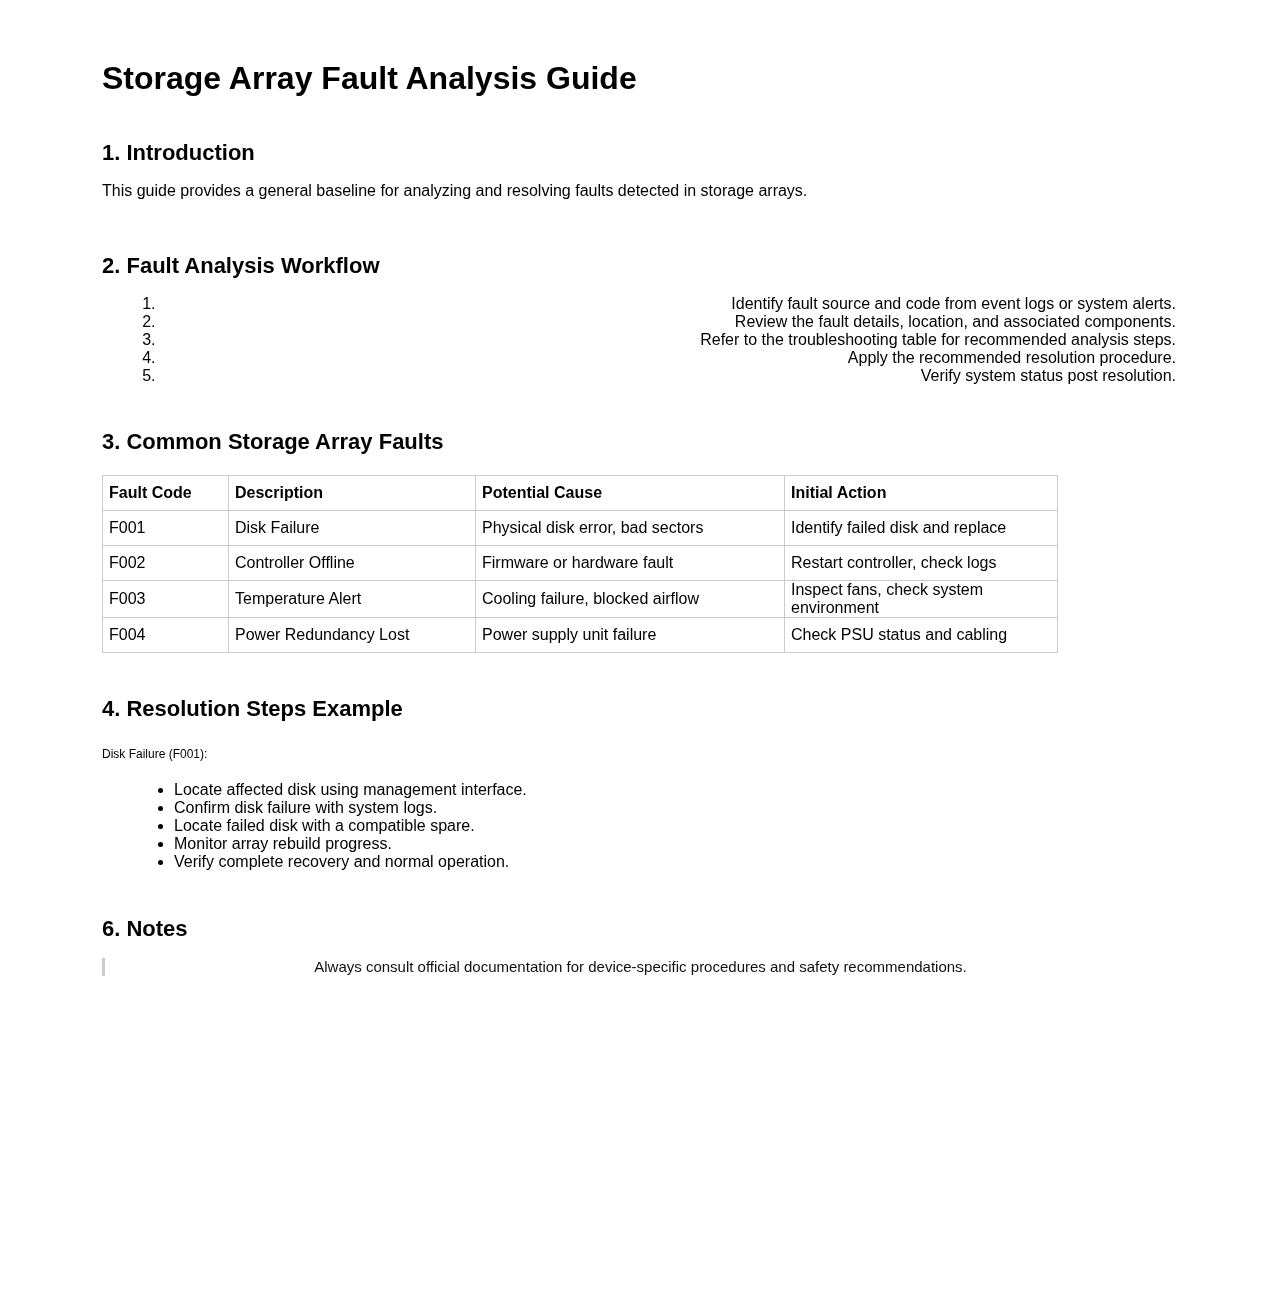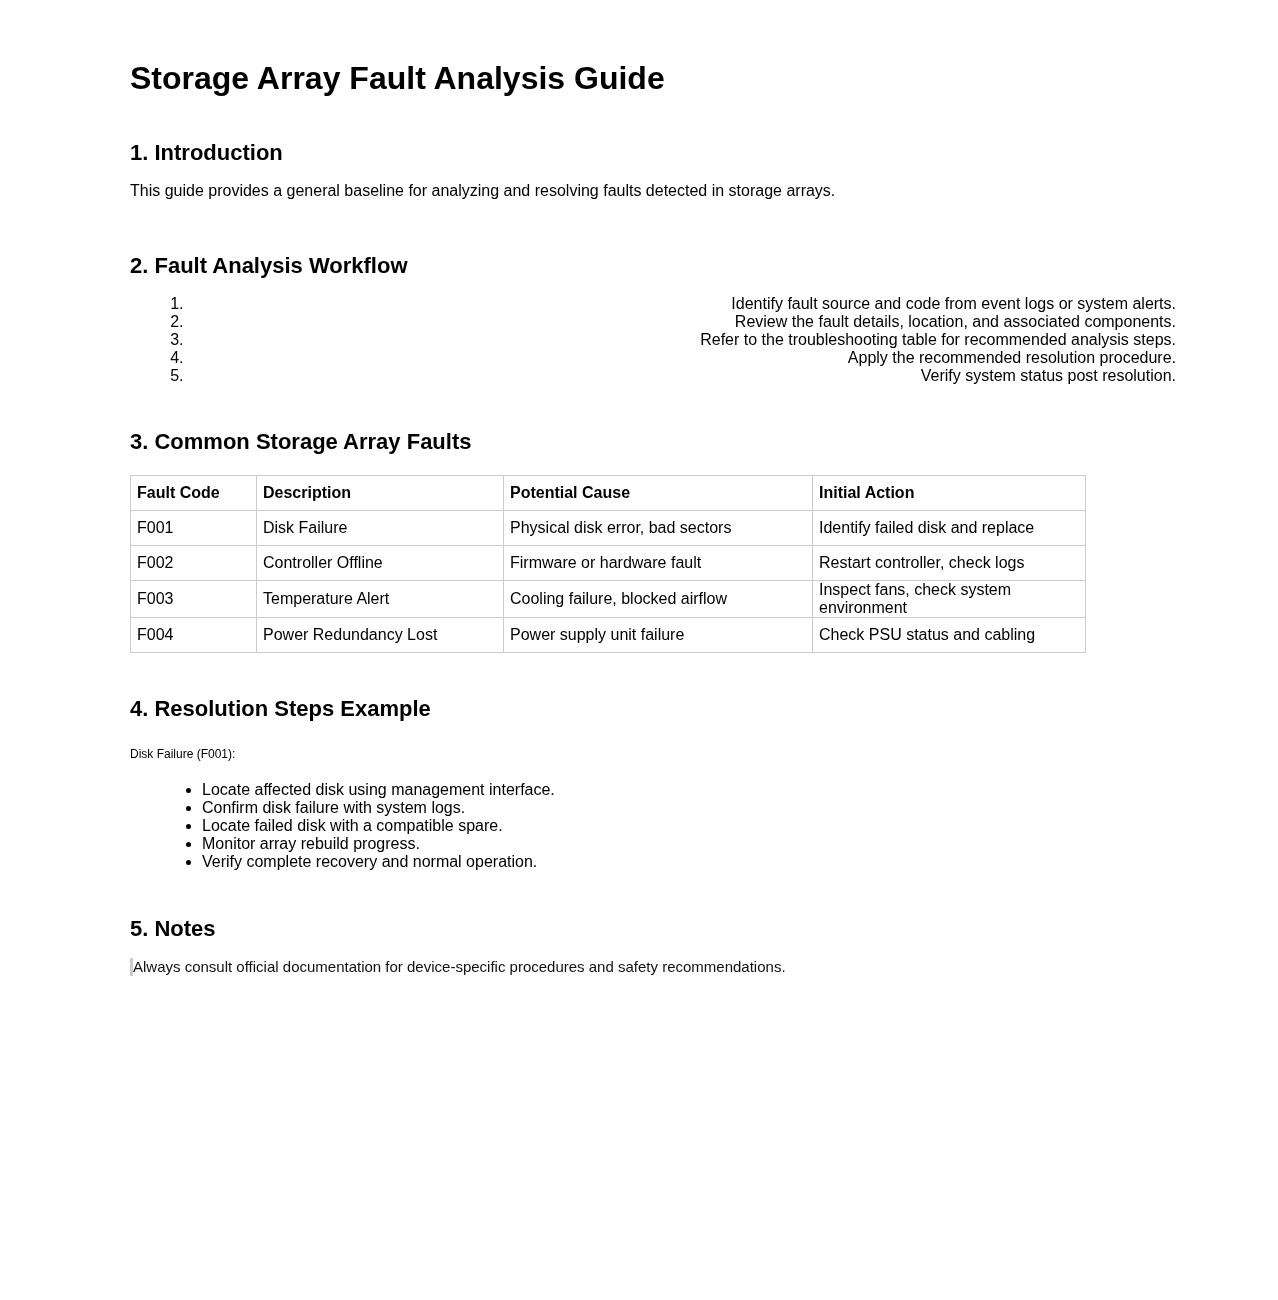--- a/index.html
+++ b/index.html
@@ -3,21 +3,21 @@
   <meta charset="utf-8">
   <style>
     html, body { margin: 0; padding: 0; background: #ffffff; }
     body {
       width: 1278px; height: 1300px;
       font-family: "Liberation Sans", sans-serif;
       color: #000;
       font-size: 16px;
       line-height: 18px;
     }
-    .page { padding: 0 102px; position: relative; margin-left: 28px; }
+    .page { padding: 0 102px; position: relative; }
     h1 {
       font-size: 32px; line-height: 37px; font-weight: bold;
       margin: 0; padding-top: 60px; height: 37px;
     }
     h2 {
       font-size: 22px; line-height: 26px; font-weight: bold;
       margin: 0;
     }
     h3 {
       font-size: 12px; line-height: 20px; font-weight: normal; margin: 0;
@@ -50,20 +50,21 @@
     .res-sub { margin-top: 22px; }
     ul.steps { margin: 17px 0 0 0; padding-left: 72px; }
     ul.steps li { line-height: 18px; }
     .notes-h { margin-top: 45px; }
     blockquote {
       margin: 16px 0 0 0;
       border-left: 3px solid #cccccc;
       font-size: 15px;
       line-height: 18px;
       color: #111;
+      text-align: center;
     }
   </style>
 </head>
 <body>
 
 <div class="page">
   <h1>Storage Array Fault Analysis Guide</h1>
 
   <h2 class="intro-h">1. Introduction</h2>
   <p class="intro-p">This guide provides a general baseline for analyzing and resolving faults detected in storage arrays.</p>
@@ -118,15 +119,15 @@
   <h2 class="res-h">4. Resolution Steps Example</h2>
   <h3 class="res-sub">Disk Failure (F001):</h3>
   <ul class="steps">
     <li>Locate affected disk using management interface.</li>
     <li>Confirm disk failure with system logs.</li>
     <li>Locate failed disk with a compatible spare.</li>
     <li>Monitor array rebuild progress.</li>
     <li>Verify complete recovery and normal operation.</li>
   </ul>
 
-  <h2 class="notes-h">5. Notes</h2>
+  <h2 class="notes-h">6. Notes</h2>
   <blockquote>Always consult official documentation for device-specific procedures and safety recommendations.</blockquote>
 </div>
 
 </body></html>

